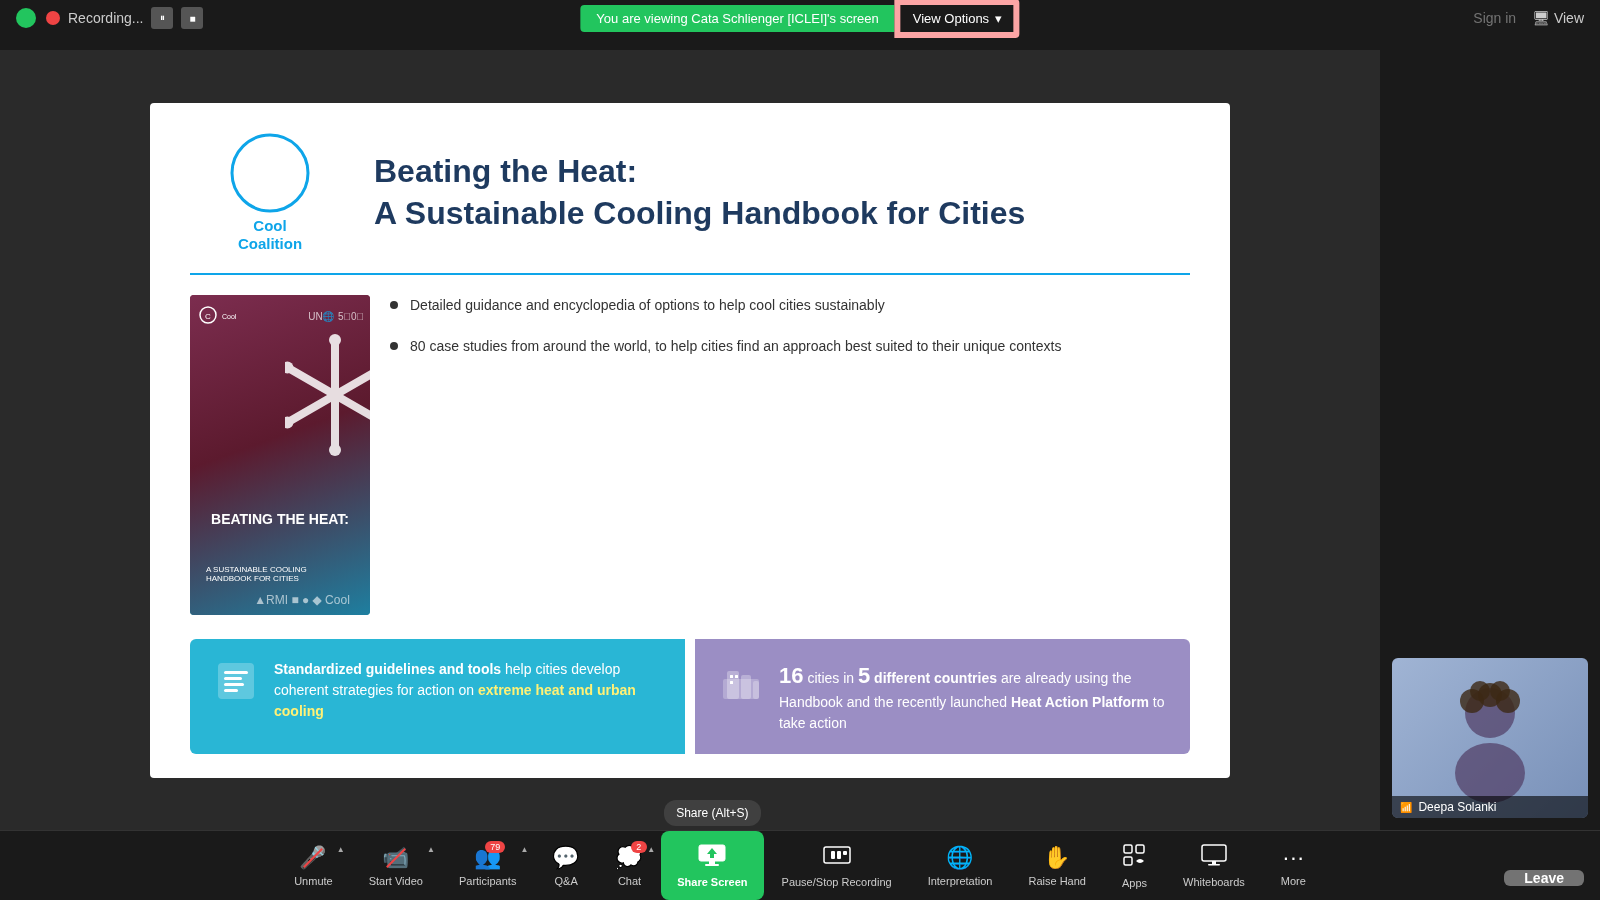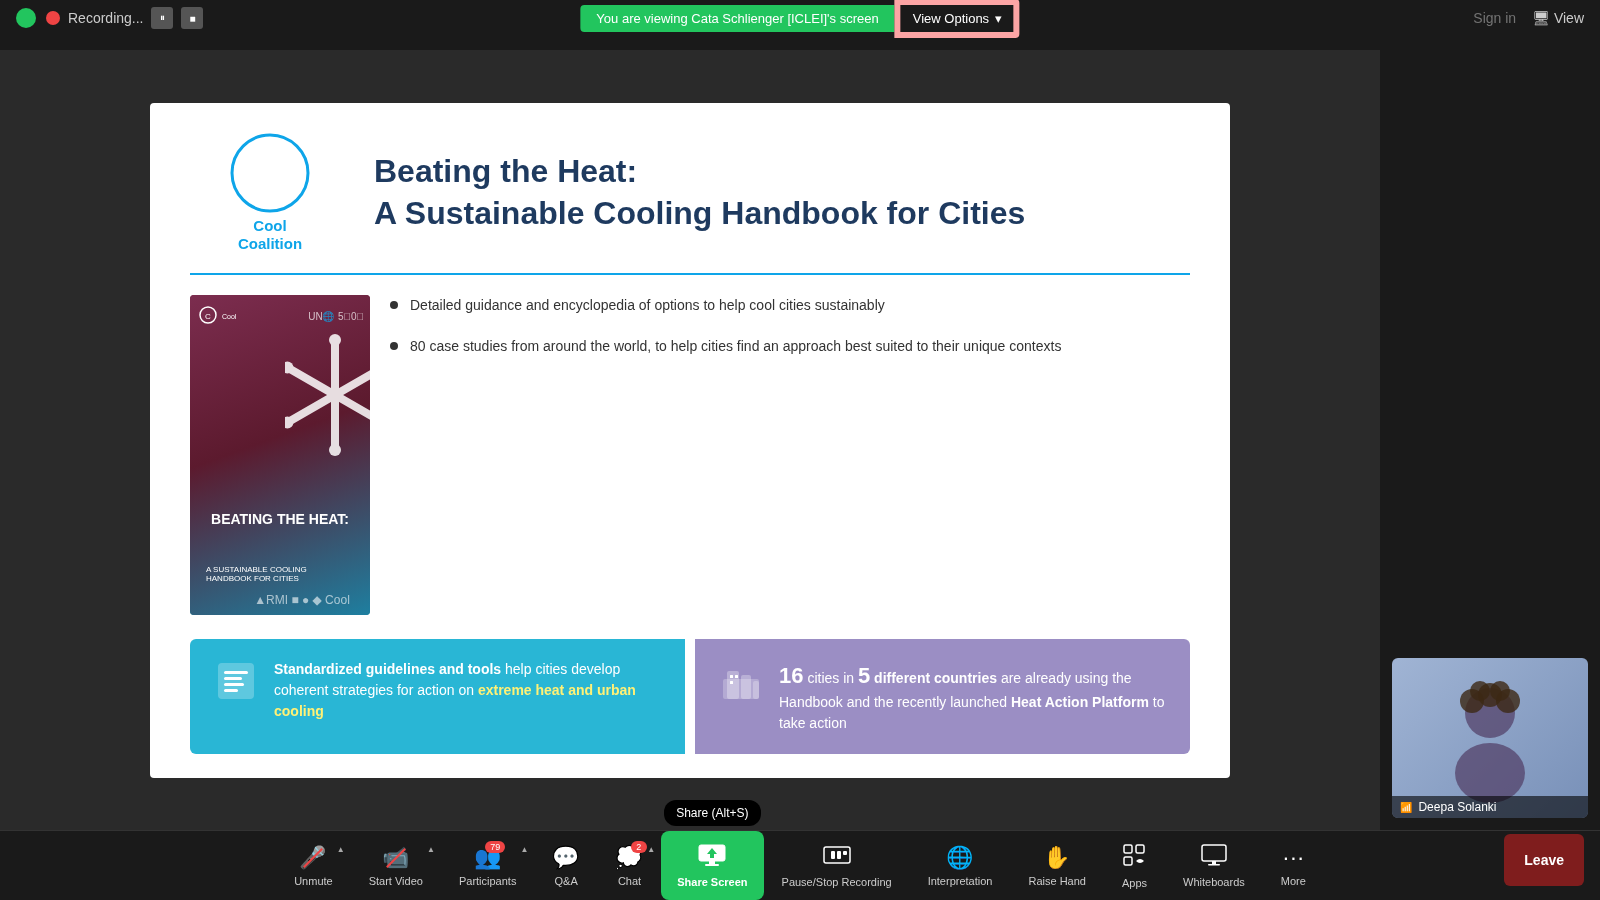--- a/index.html
+++ b/index.html
@@ -390,39 +390,39 @@
     #share-screen-btn .toolbar-icon {
       color: white;
     }
     #share-screen-btn .toolbar-label {
       color: white;
       font-weight: 600;
     }
     #share-tooltip {
       position: absolute;
       bottom: 74px;
-      background: #000000;
+      background: #404040;
       color: white;
       font-size: 12px;
       padding: 6px 12px;
       border-radius: 12px;
       white-space: nowrap;
       text-align: right;
     }
 
     
     #leave-btn {
       position: absolute;
       right: 16px;
       bottom: 14px;
-      background: #7f1d1d;
+      background: #737373;
       color: white;
       border: none;
       border-radius: 6px;
-      padding: 18px 20px;
+      padding: 0 20px;
       font-size: 14px;
       font-weight: 600;
       cursor: pointer;
     }
 
     
     .icon-crossed {
       position: relative;
       display: inline-block;
     }

